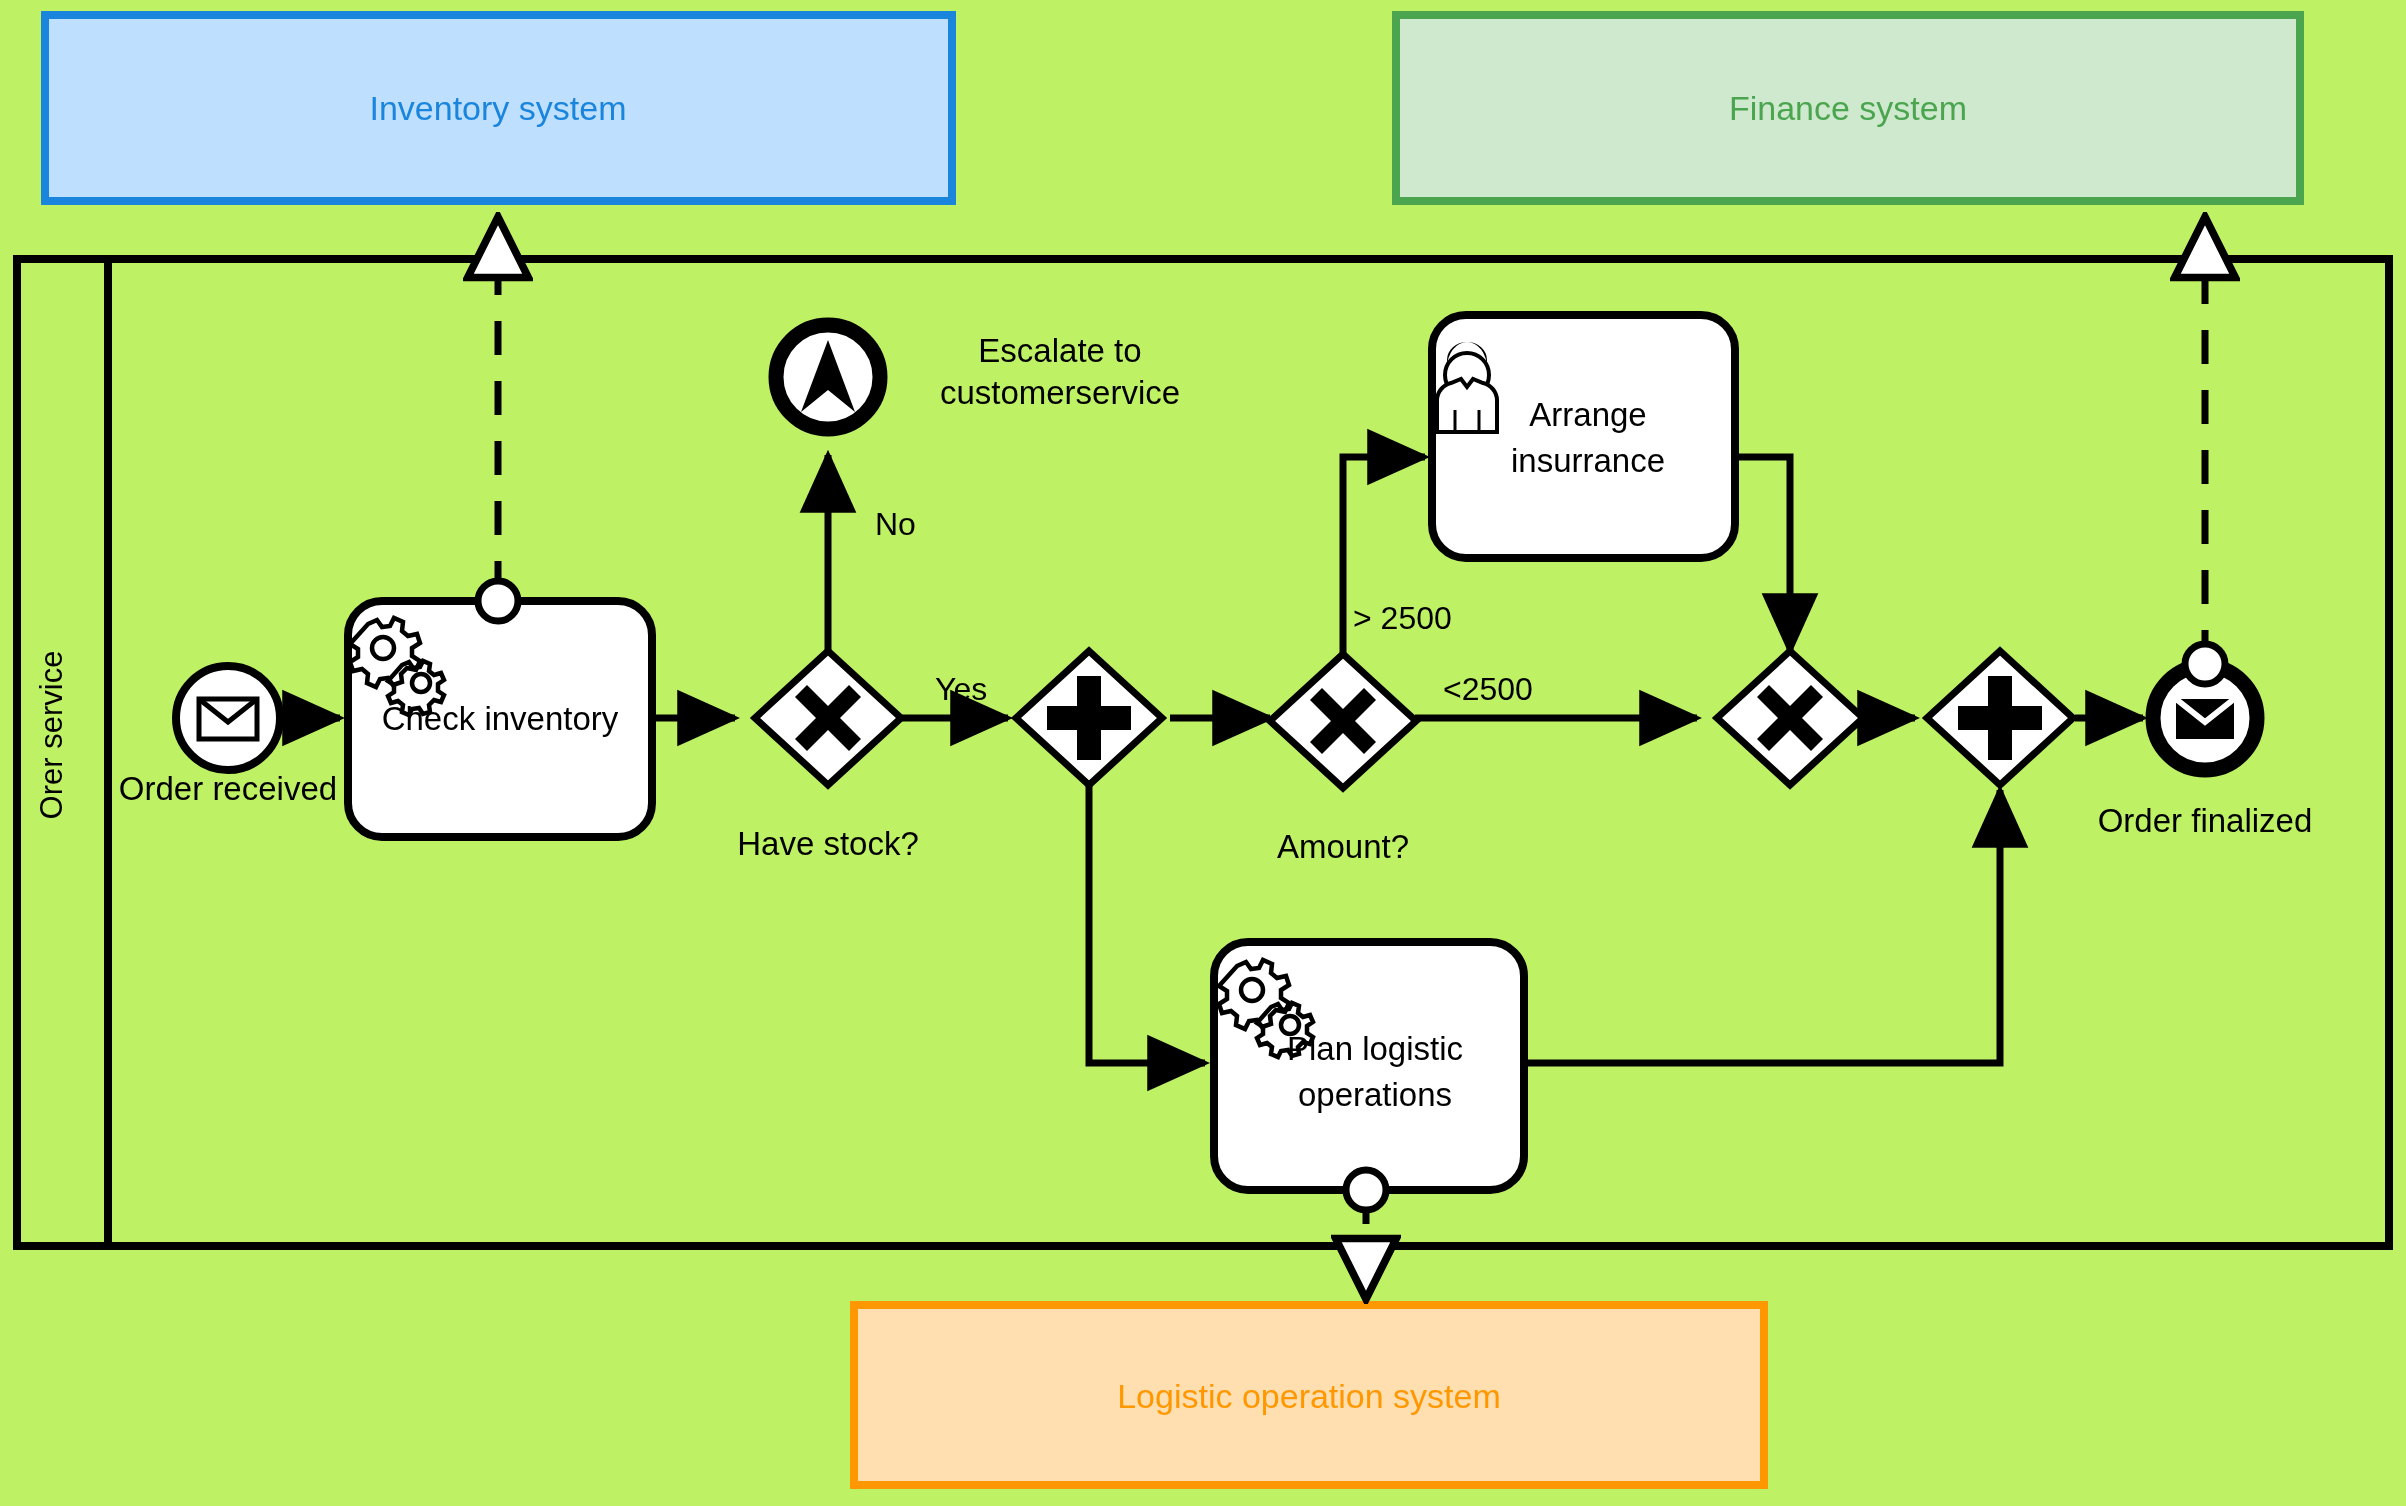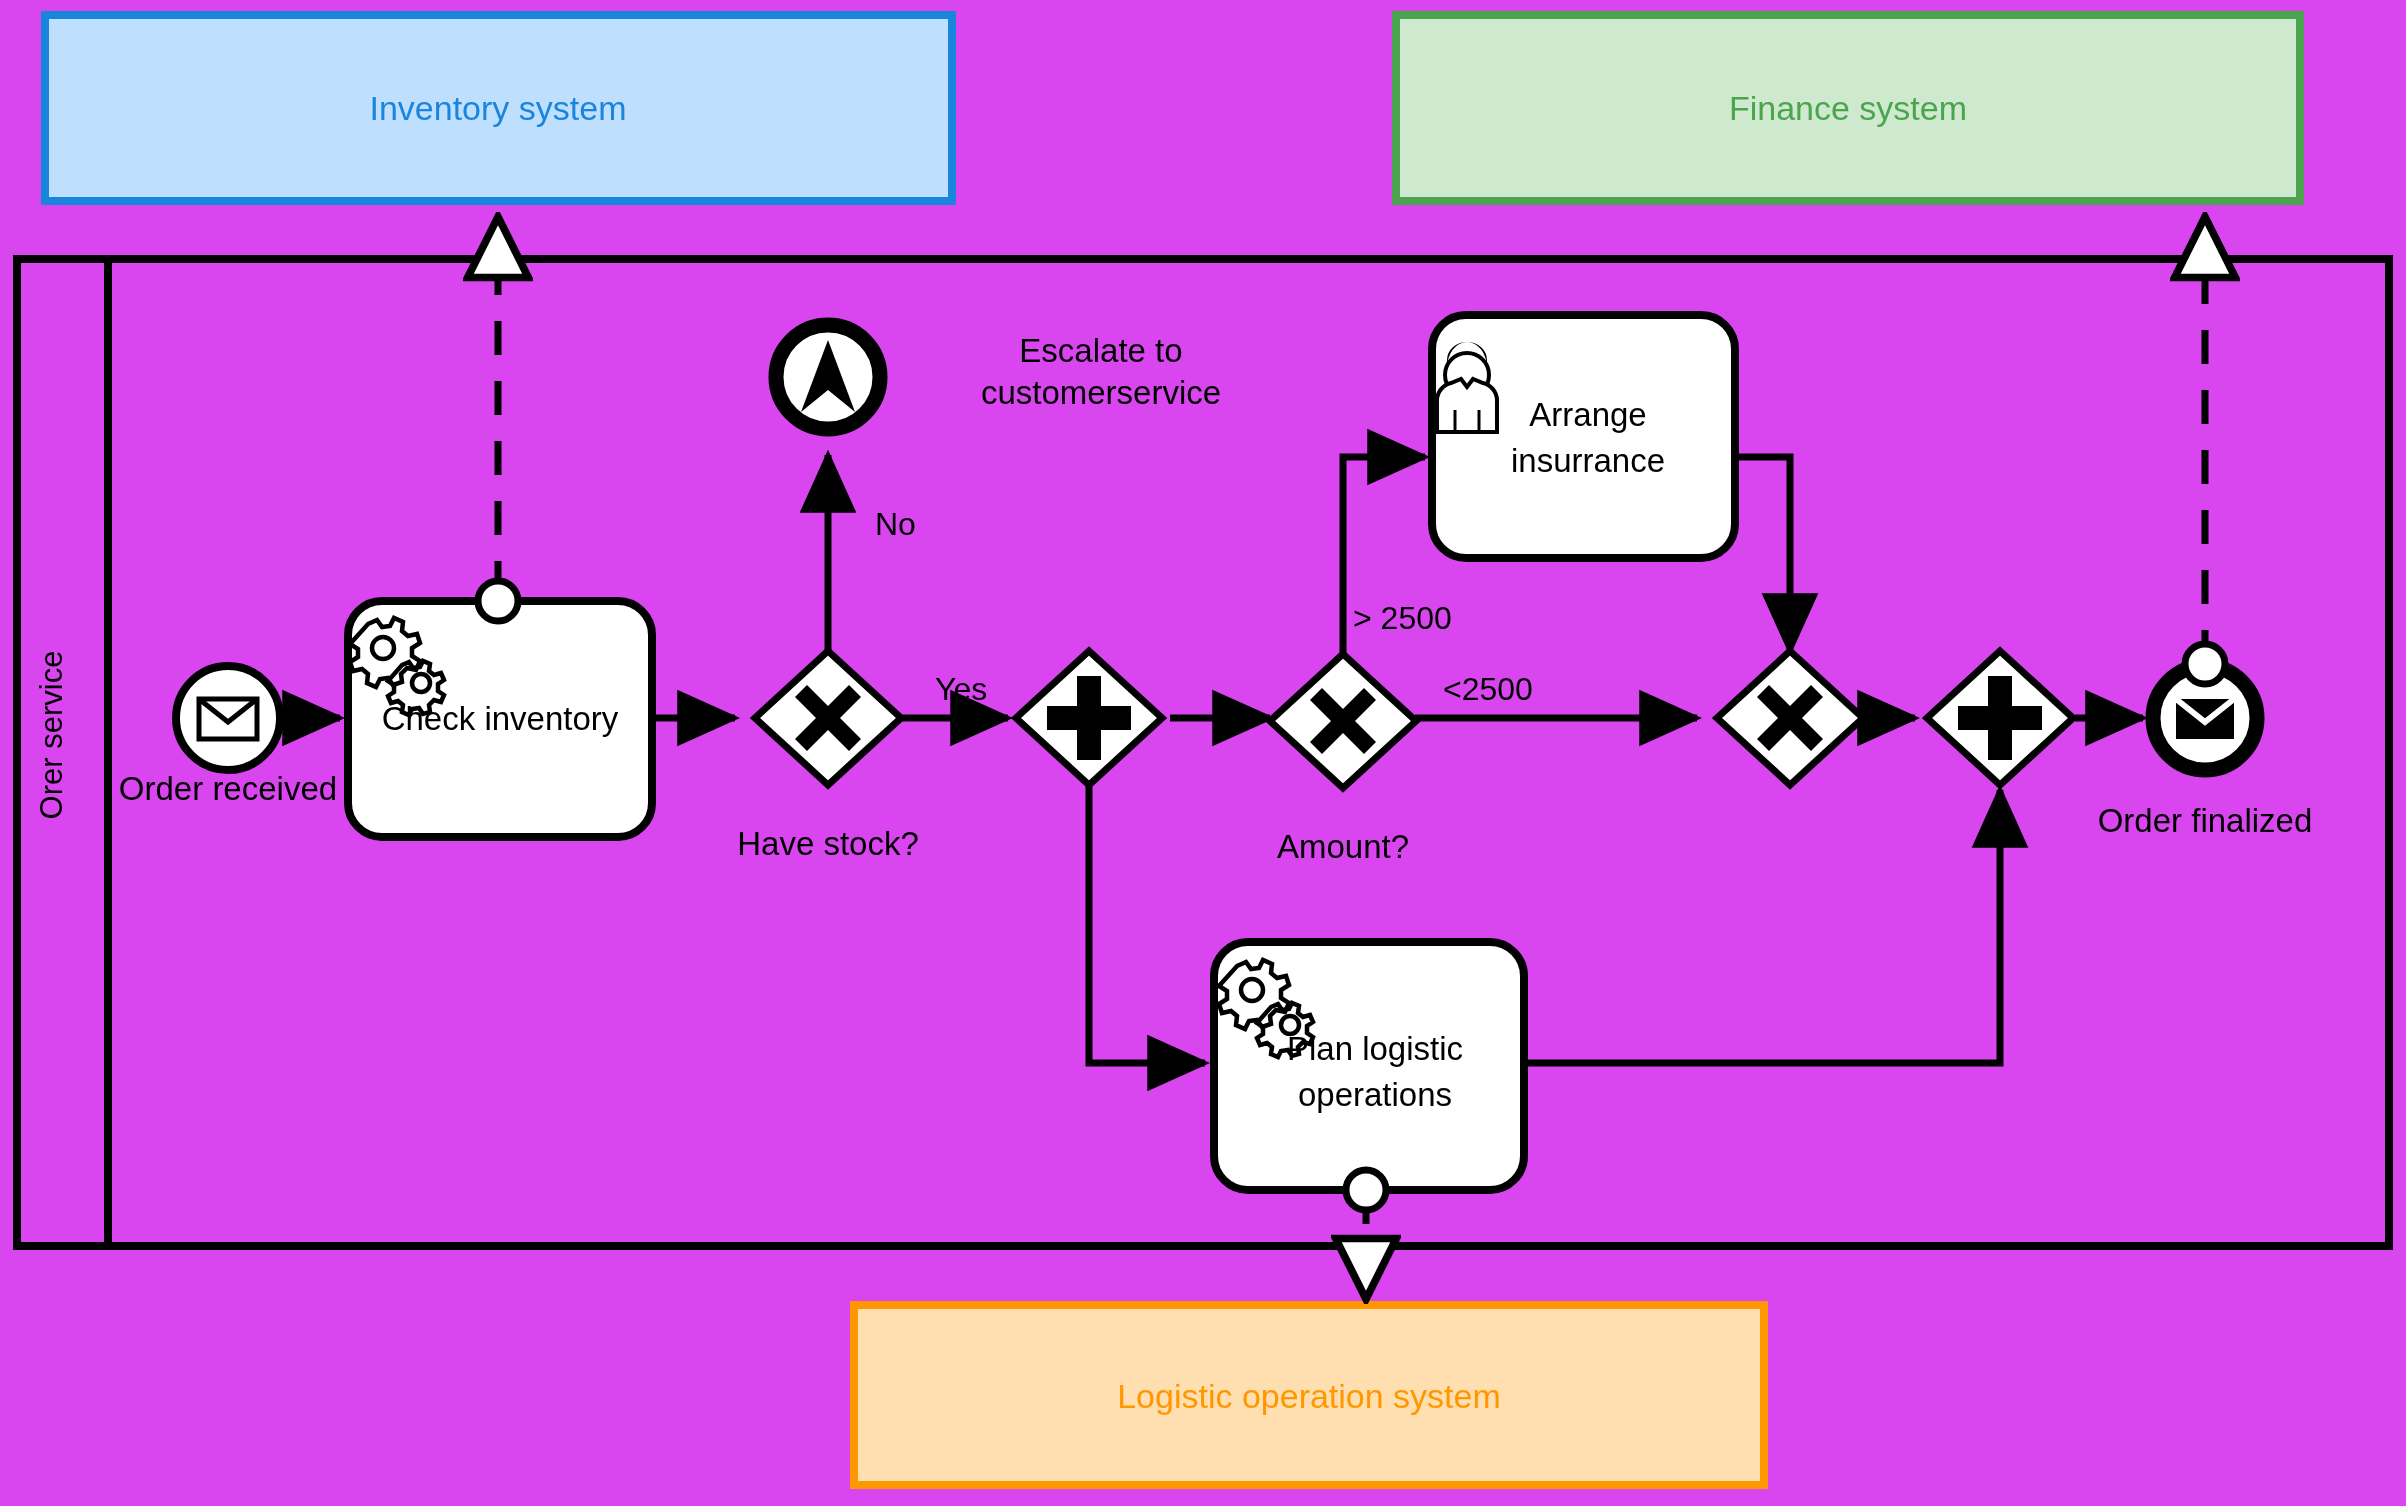--- a/index.html
+++ b/index.html
@@ -7,21 +7,21 @@
     padding: 0;
     background: #ffffff;
   }
   body {
     font-family: "Liberation Sans", sans-serif;
   }
   #canvas {
     position: relative;
     width: 2406px;
     height: 1506px;
-    background: #d946ef;
+    background: #bef264;
     overflow: hidden;
   }
   #bpmn-svg {
     position: absolute;
     left: 0;
     top: 0;
     width: 2406px;
     height: 1506px;
   }
   .sys-label {
@@ -249,16 +249,16 @@
       <circle cx="2205" cy="664" r="20" fill="#ffffff" stroke="#000000" stroke-width="7"></circle>
       <text class="elem-label" x="2205" y="832" text-anchor="middle">Order finalized</text>
     </g>
 
     <text class="flow-label" x="875" y="535" text-anchor="start">No</text>
     <text class="flow-label" x="935" y="700" text-anchor="start">Yes</text>
     <text class="flow-label" x="1353" y="629" text-anchor="start">&gt; 2500</text>
     <text class="flow-label" x="1443" y="700" text-anchor="start">&lt;2500</text>
   </svg>
 
-  <div style="position:absolute; left:941px; top:330px; width:320px; text-align:center;
+  <div style="position:absolute; left:900px; top:330px; width:320px; text-align:center;
               font-family:'Liberation Sans',sans-serif; font-size:33px; line-height:42px; color:#000;">Escalate to customerservice</div>
 
 </div>
 
 </body></html>

